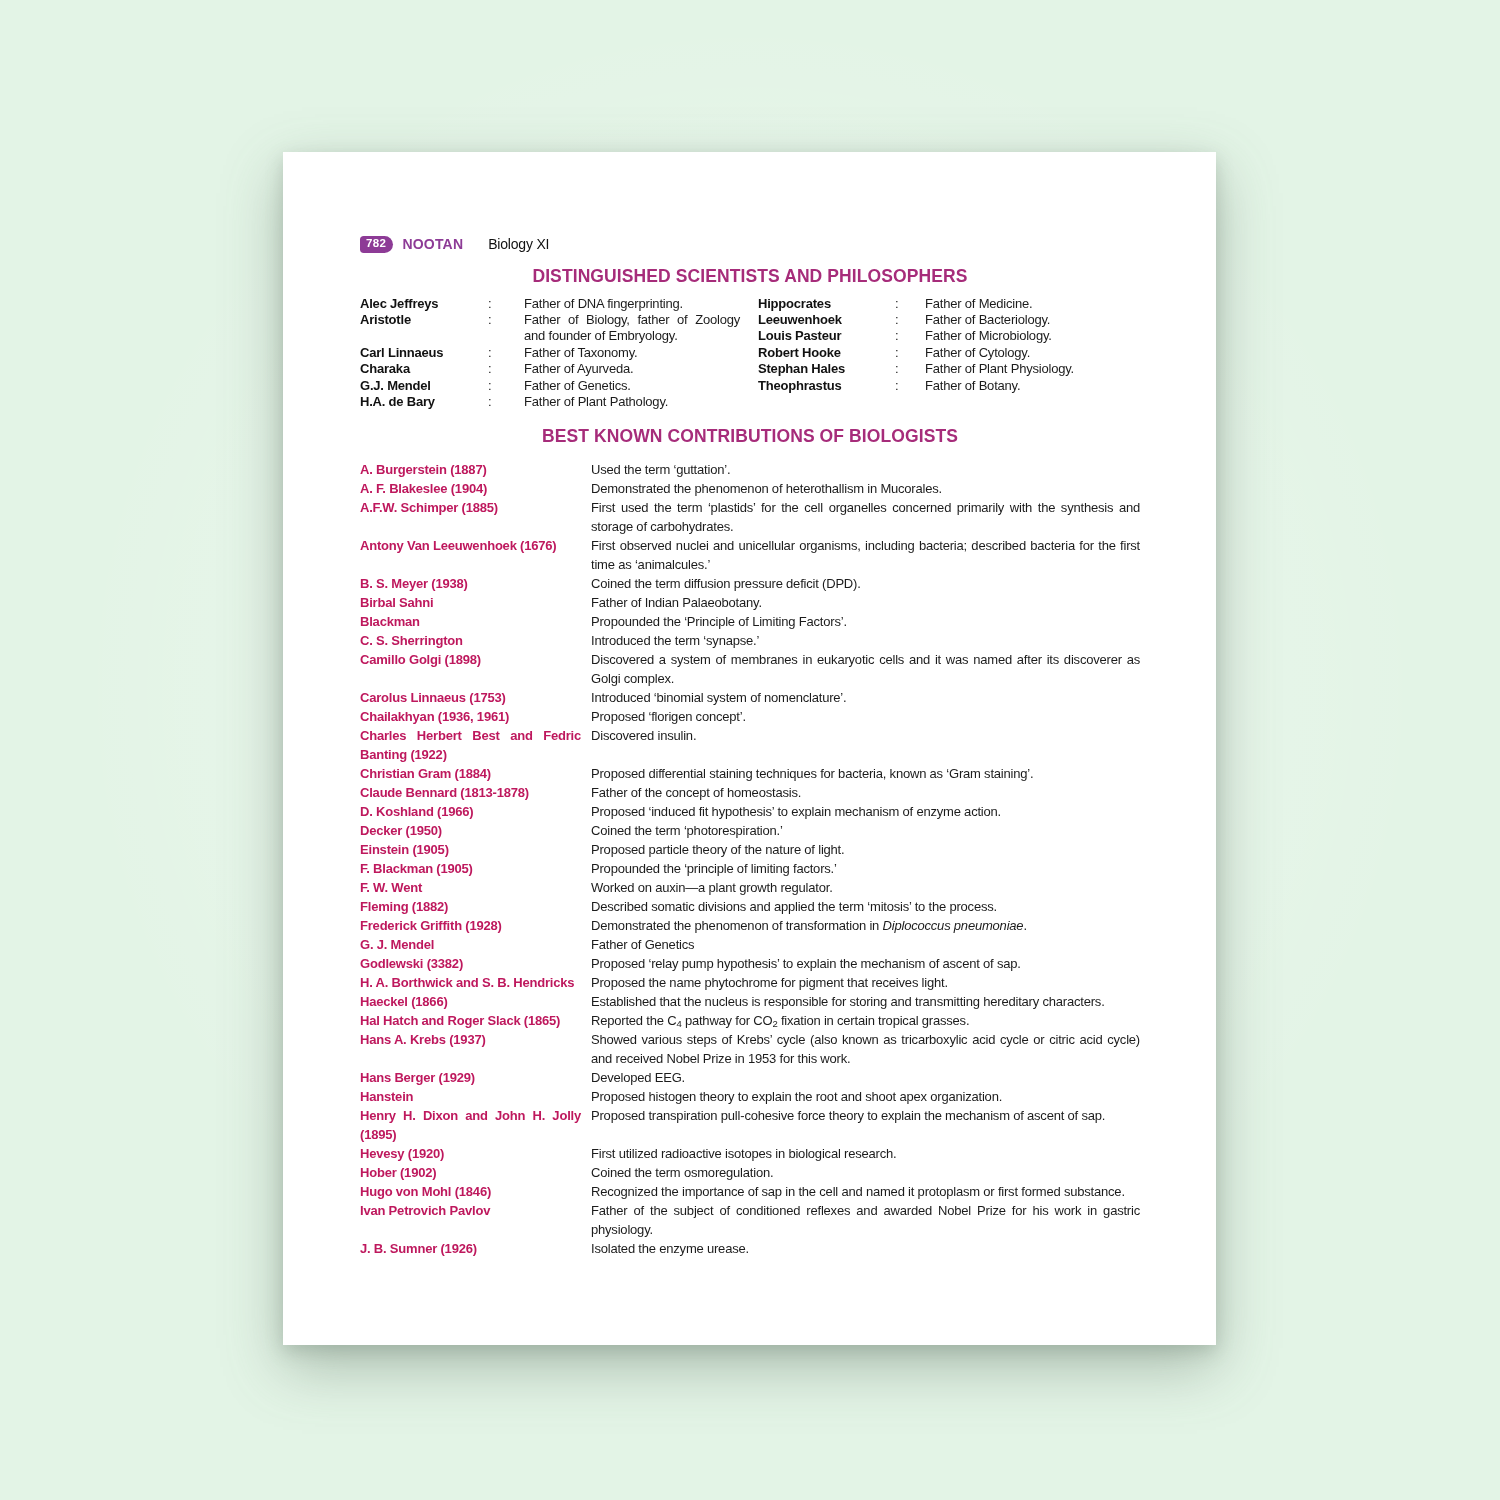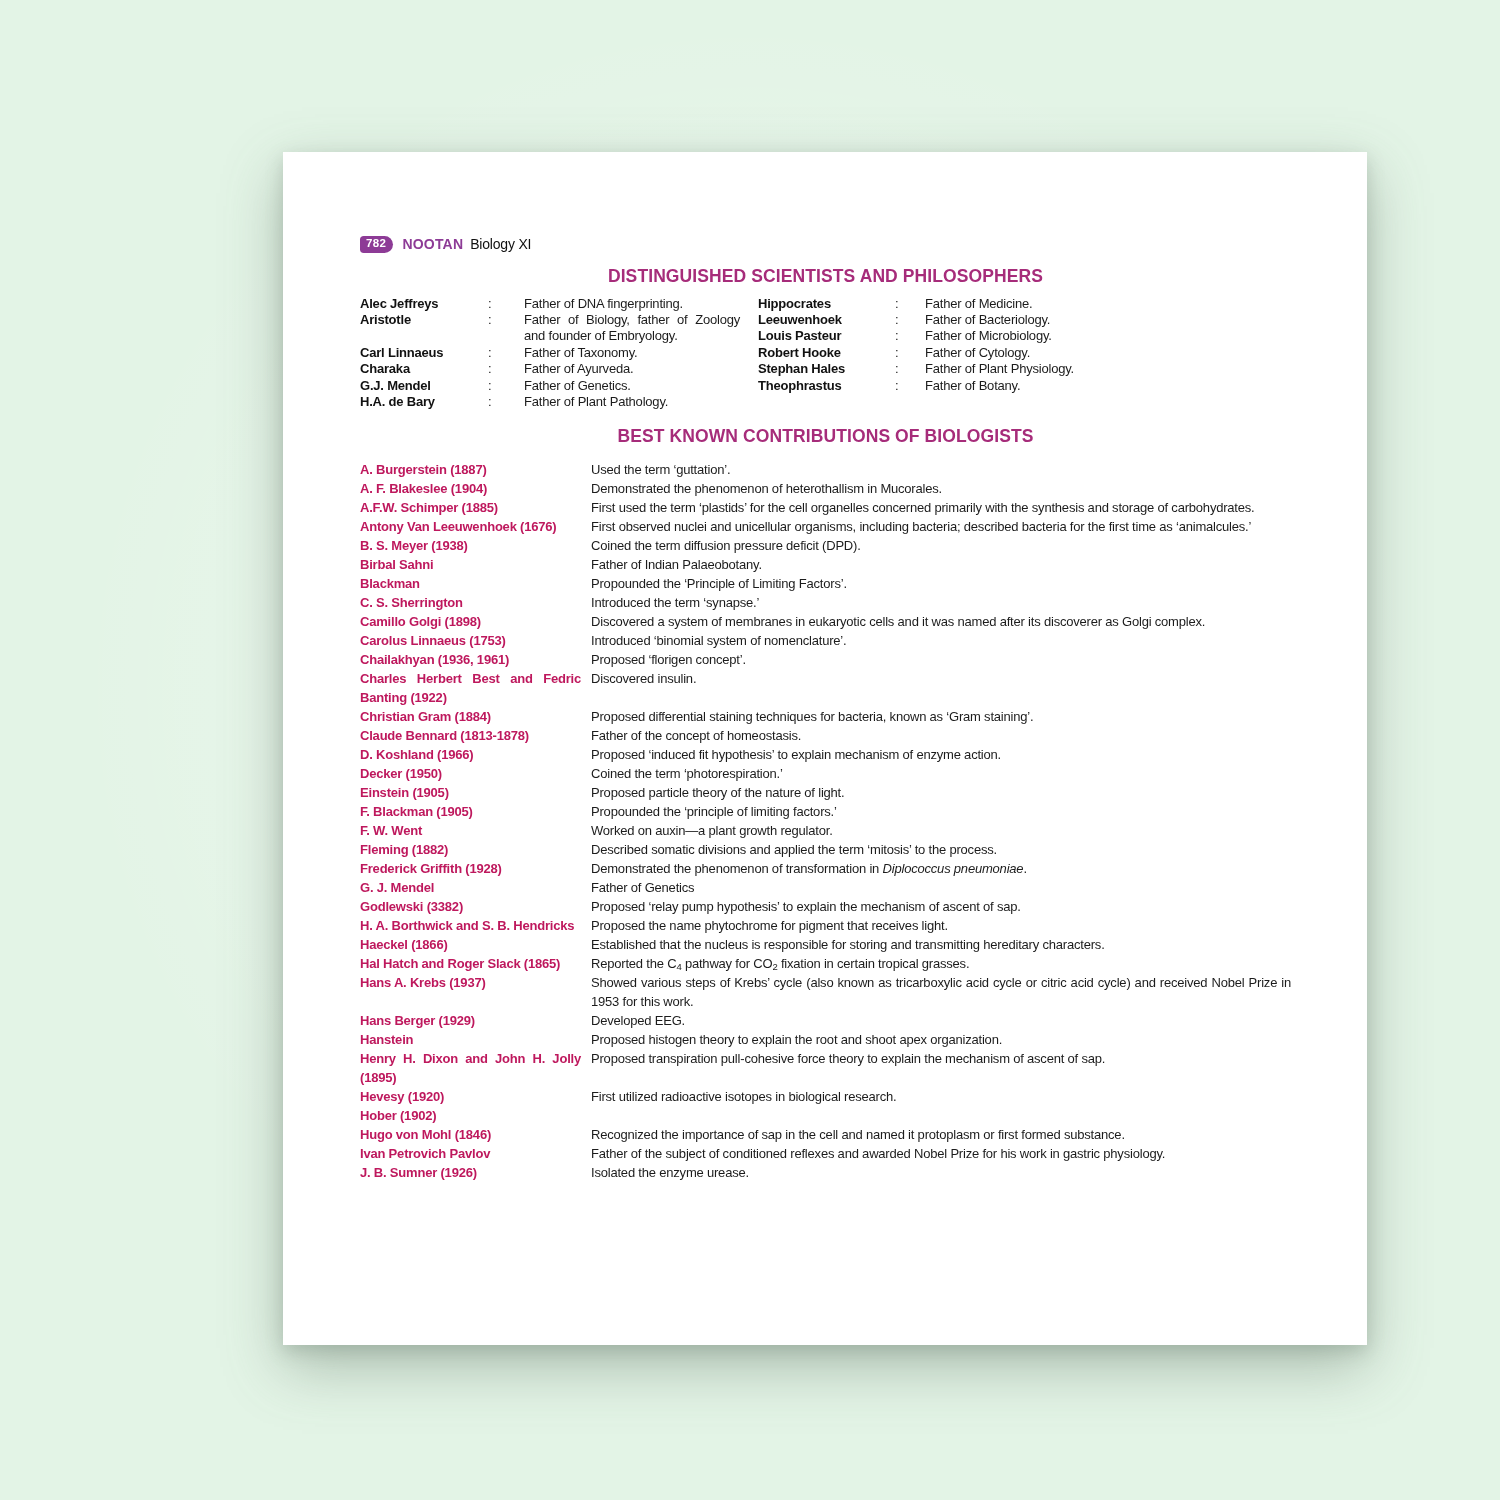--- a/index.html
+++ b/index.html
@@ -9,37 +9,37 @@
   }
   * { box-sizing: border-box; }
   html, body { margin: 0; padding: 0; }
   body {
     width: 1500px; height: 1500px; position: relative; overflow: hidden;
     background: radial-gradient(circle at 50% 46%, rgba(255,255,255,.38), rgba(255,255,255,0) 62%), var(--desk);
     font-family: "Liberation Sans", sans-serif;
     -webkit-font-smoothing: antialiased;
   }
   .page {
-    position: absolute; left: 283px; top: 152px; width: 1084px; height: 1193px;
+    position: absolute; left: 283px; top: 152px; width: 933px; height: 1193px;
     background: #ffffff;
     box-shadow: 0 22px 55px rgba(95,115,100,0.42), 0 6px 16px rgba(95,115,100,0.25);
   }
   .content {
     position: absolute; left: 77px; right: 76px; top: 0;
     color: #1c1c1c;
     letter-spacing: -0.2px;
   }
   .doc-header { margin-top: 84px; display: flex; align-items: center; font-size: 14px; }
   .badge {
     background: var(--badge); color: #ffffff; font-weight: bold; font-size: 11.5px;
     padding: 2px 7px 3px 6px; border-radius: 4px 9px 9px 4px; letter-spacing: .4px;
     line-height: 1;
   }
   .brand { color: var(--badge); font-weight: bold; margin-left: 9px; letter-spacing: .2px; }
-  .subject { color: #111111; margin-left: 7px; }
+  .subject { color: #111111; margin-left: 25px; }
 
   .sec-title {
     text-align: center; color: var(--accent); font-weight: bold;
     font-size: 17.5px; letter-spacing: .1px;
   }
   .sec-title.first { margin-top: 13px; }
   .sec-title.second { margin-top: 16px; }
 
   .sci-grid {
     margin-top: 9px; display: grid; grid-template-columns: 380px 382px;
@@ -263,20 +263,21 @@
         <div class="c-row">
           <div class="c-name">Henry H. Dixon and John H. Jolly (1895)</div>
           <div class="c-desc">Proposed transpiration pull-cohesive force theory to explain the mechanism of ascent of sap.</div>
         </div>
         <div class="c-row">
           <div class="c-name">Hevesy (1920)</div>
           <div class="c-desc">First utilized radioactive isotopes in biological research.</div>
         </div>
         <div class="c-row">
           <div class="c-name">Hober (1902)</div>
+          <div class="c-desc">Coined the term osmoregulation.</div>
         </div>
         <div class="c-row">
           <div class="c-name">Hugo von Mohl (1846)</div>
           <div class="c-desc">Recognized the importance of sap in the cell and named it protoplasm or first formed substance.</div>
         </div>
         <div class="c-row">
           <div class="c-name">Ivan Petrovich Pavlov</div>
           <div class="c-desc">Father of the subject of conditioned reflexes and awarded Nobel Prize for his work in gastric physiology.</div>
         </div>
         <div class="c-row">

